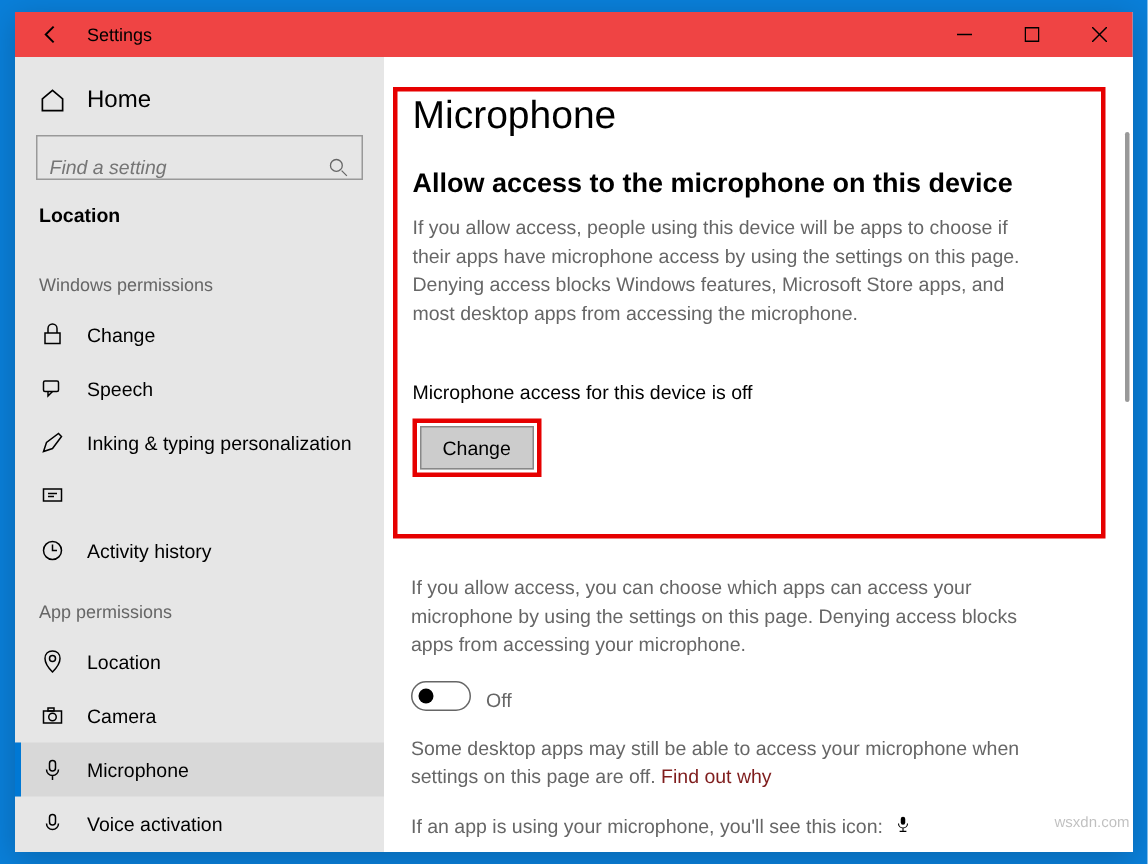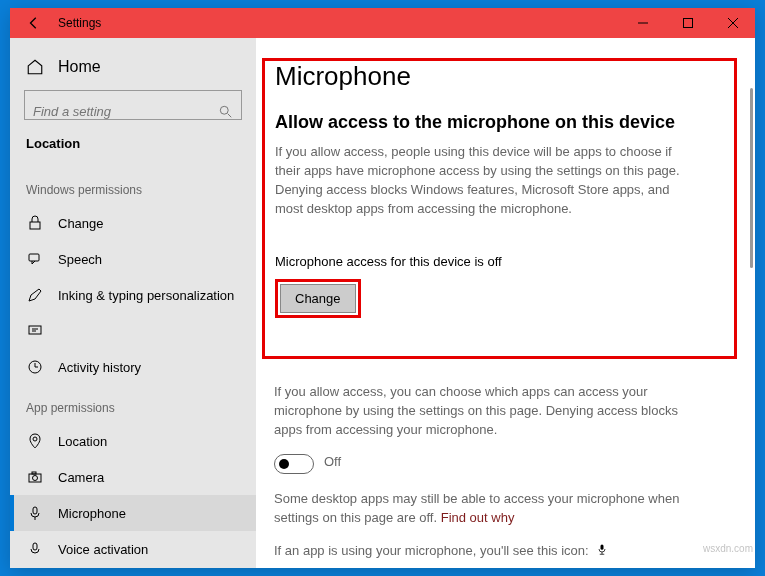--- a/index.html
+++ b/index.html
@@ -30,21 +30,21 @@
 .nav-item .icon svg { width: 16px; height: 16px; }
 .content { flex: 1; background: #fff; overflow-y: auto; padding: 24px 30px 20px 18px; position: relative; }
 .page-title { font-size: 26px; font-weight: 400; margin-bottom: 20px; }
 .section-title { font-size: 18px; font-weight: 600; margin-bottom: 10px; color: #000; }
 .section-desc { font-size: 13px; color: #666; line-height: 1.45; margin-bottom: 14px; max-width: 420px; }
 .status-line { font-size: 13px; color: #000; margin-bottom: 10px; margin-top: 36px; }
 .change-btn { padding: 6px 14px; background: #ccc; border: 1px solid #888; font-size: 13px; cursor: pointer; }
 .highlight-box { border: 3px solid #e60000; padding: 0 10px 10px 10px; margin: -4px -12px 24px -12px; }
 .btn-highlight { border: 3px solid #e60000; display: inline-block; padding: 2px; }
 .section { margin-bottom: 28px; }
-.toggle-row { display: flex; align-items: flex-start; margin-bottom: 16px; }
+.toggle-row { display: flex; align-items: flex-end; margin-bottom: 16px; }
 .toggle { width: 40px; height: 20px; border: 1px solid #666; border-radius: 10px; position: relative; margin-right: 10px; cursor: pointer; background: #fff; }
 .toggle-knob { width: 10px; height: 10px; background: #000; border-radius: 50%; position: absolute; left: 4px; top: 4px; }
 .toggle-label { font-size: 13px; color: #666; }
 .link { color: #7f1d1d; cursor: pointer; }
 .mic-indicator { display: inline-block; vertical-align: middle; margin-left: 4px; }
 .scrollbar { position: absolute; right: 2px; top: 50px; width: 3px; height: 180px; background: #999; border-radius: 2px; }
 .watermark { position: absolute; right: 12px; bottom: 22px; font-size: 10px; color: rgba(0,0,0,0.25); margin-left: 12px; }
 </style>
 </head>
 <body>

